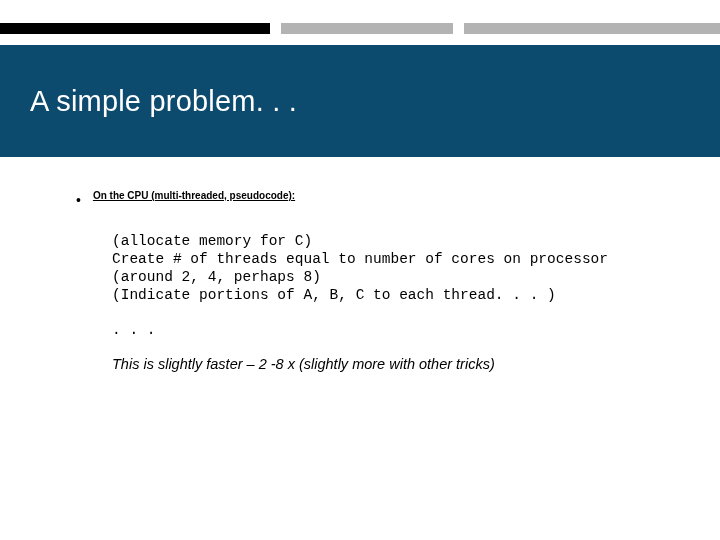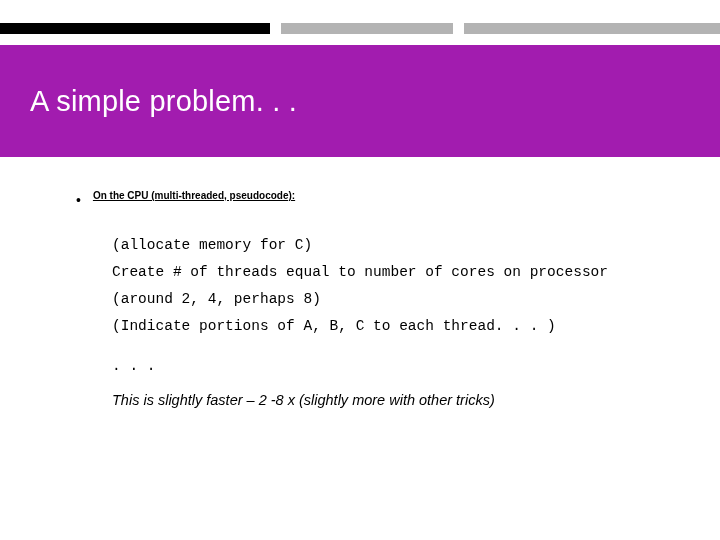--- a/index.html
+++ b/index.html
@@ -26,21 +26,21 @@
   .bar-seg-1 { width: 270px; height: 11px; background: #000000; }
   .bar-seg-gap { width: 11px; height: 11px; background: #ffffff; }
   .bar-seg-2 { width: 172px; height: 11px; background: #b3b3b3; }
   .bar-seg-3 { width: 256px; height: 11px; background: #b3b3b3; }
   .title-band {
     position: absolute;
     top: 45px;
     left: 0;
     width: 720px;
     height: 112px;
-    background: #a21caf;
+    background: #0c4a6e;
     color: #ffffff;
     display: flex;
     align-items: center;
     padding-left: 30px;
   }
   .title-text {
     font-size: 29px;
     font-weight: 400;
     letter-spacing: 0.2px;
   }
@@ -62,21 +62,21 @@
     margin-left: 4px;
   }
   .bullet-text {
     font-size: 10px;
     font-weight: 700;
     text-decoration: underline;
   }
   .code-block {
     font-family: "Courier New", Courier, monospace;
     font-size: 14.5px;
-    line-height: 27px;
+    line-height: 18px;
     margin-left: 40px;
     white-space: pre;
     margin-bottom: 18px;
   }
   .ellipsis {
     font-family: "Courier New", Courier, monospace;
     font-size: 14.5px;
     margin-left: 40px;
     margin-bottom: 18px;
   }

